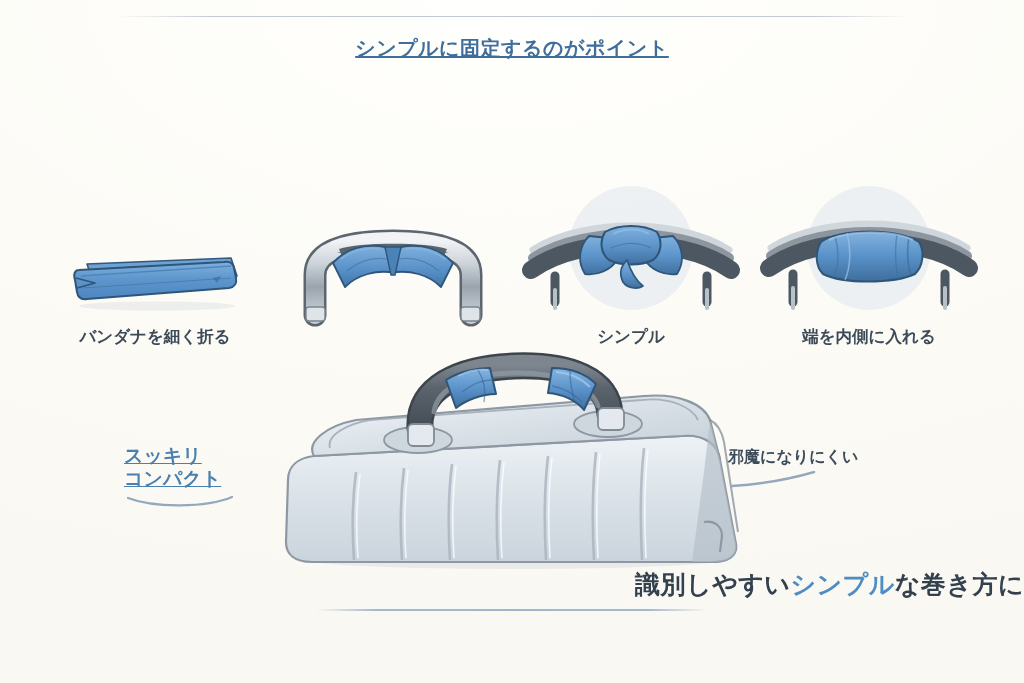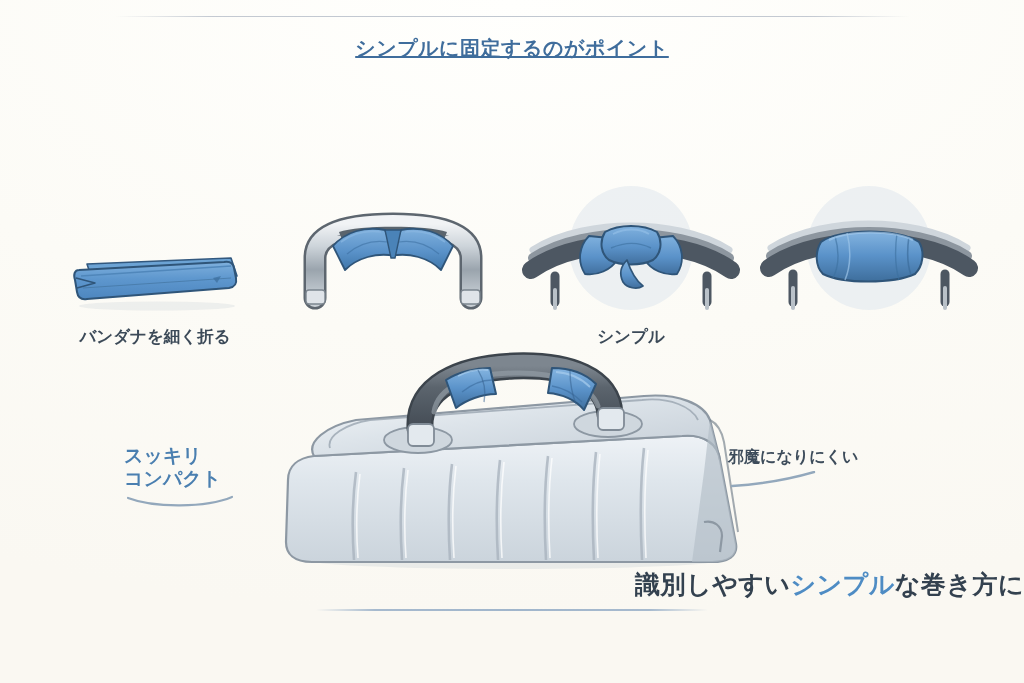--- a/index.html
+++ b/index.html
@@ -58,21 +58,21 @@
   }
 
   
   .steps {
     position: absolute;
     top: 182px;
     left: 46px;
     right: 46px;
     display: flex;
     justify-content: space-between;
-    align-items: flex-start;
+    align-items: center;
   }
   .step {
     width: 218px;
     text-align: center;
   }
   .step-art {
     height: 132px;
     position: relative;
     display: flex;
     align-items: flex-end;
@@ -104,20 +104,21 @@
     position: absolute;
     font-weight: bold;
     line-height: 1.22;
   }
   .callout-left {
     left: 124px;
     top: 444px;
     font-size: 19px;
     color: #4a7fb0;
     text-align: left;
+    text-decoration: underline;
   }
   .callout-right {
     left: 728px;
     top: 447px;
     font-size: 16px;
     color: #3d4c5b;
     white-space: nowrap;
   }
   .callout-left .swoosh,
   .callout-right .swoosh {
@@ -291,20 +292,21 @@
           <path d="M52,52 C70,38 130,38 150,52 C156,62 154,76 146,84 C124,94 74,94 54,84 C46,76 46,62 52,52 Z" fill="url(#fab4)" stroke="#2f5579" stroke-width="2" stroke-linejoin="round"></path>
 
           <path d="M66,46 C70,60 70,76 64,88" stroke="#3c6f9f" stroke-width="1.4" fill="none" opacity=".6"></path>
           <path d="M78,43 C82,58 82,76 76,90" stroke="#9dc4e8" stroke-width="1.5" fill="none" opacity=".7"></path>
           <path d="M128,43 C126,58 126,76 130,90" stroke="#3c6f9f" stroke-width="1.4" fill="none" opacity=".6"></path>
           <path d="M140,46 C138,60 138,74 142,85" stroke="#3a6a98" stroke-width="1.6" fill="none" opacity=".65"></path>
 
           <path d="M60,50 C80,40 124,40 144,50" stroke="#a8cdee" stroke-width="2" fill="none" opacity=".65"></path>
         </svg>
       </div>
+      <div class="step-label">端を内側に入れる</div>
     </div>
 
   </div>
 
   <div class="hero">
     <svg width="520" height="208" viewBox="0 0 520 208">
       <defs>
         <linearGradient id="shellTop" x1="0" y1="0" x2="1" y2="1">
           <stop offset="0%" stop-color="#f4f7f9"></stop>
           <stop offset="40%" stop-color="#dde4ea"></stop>

